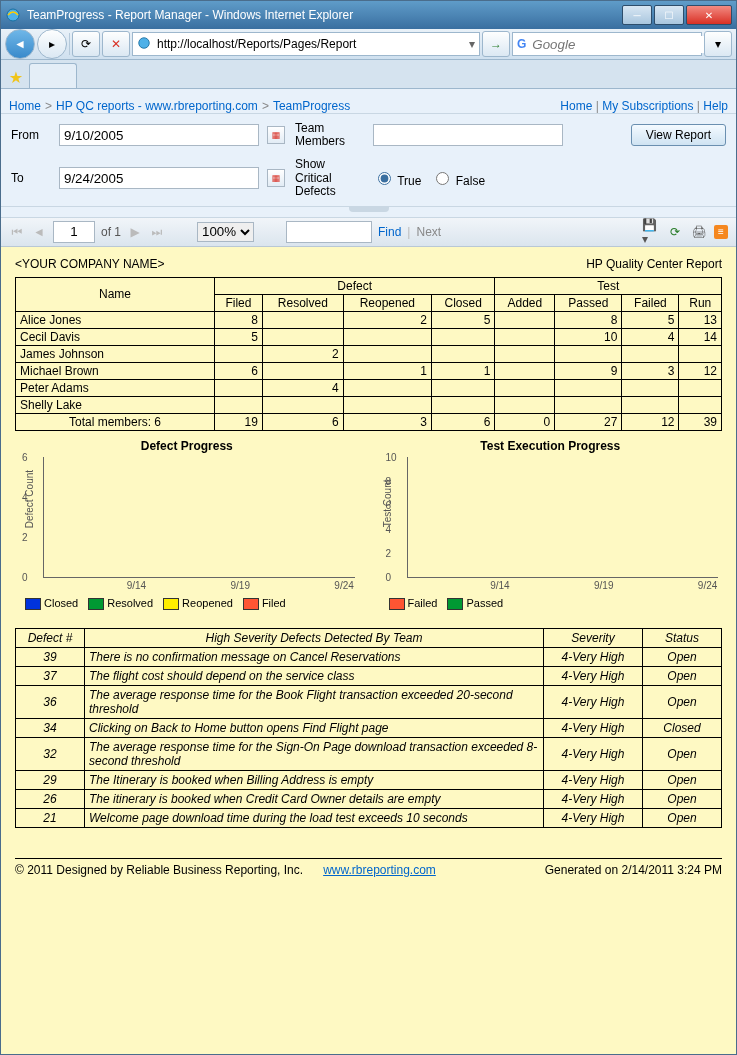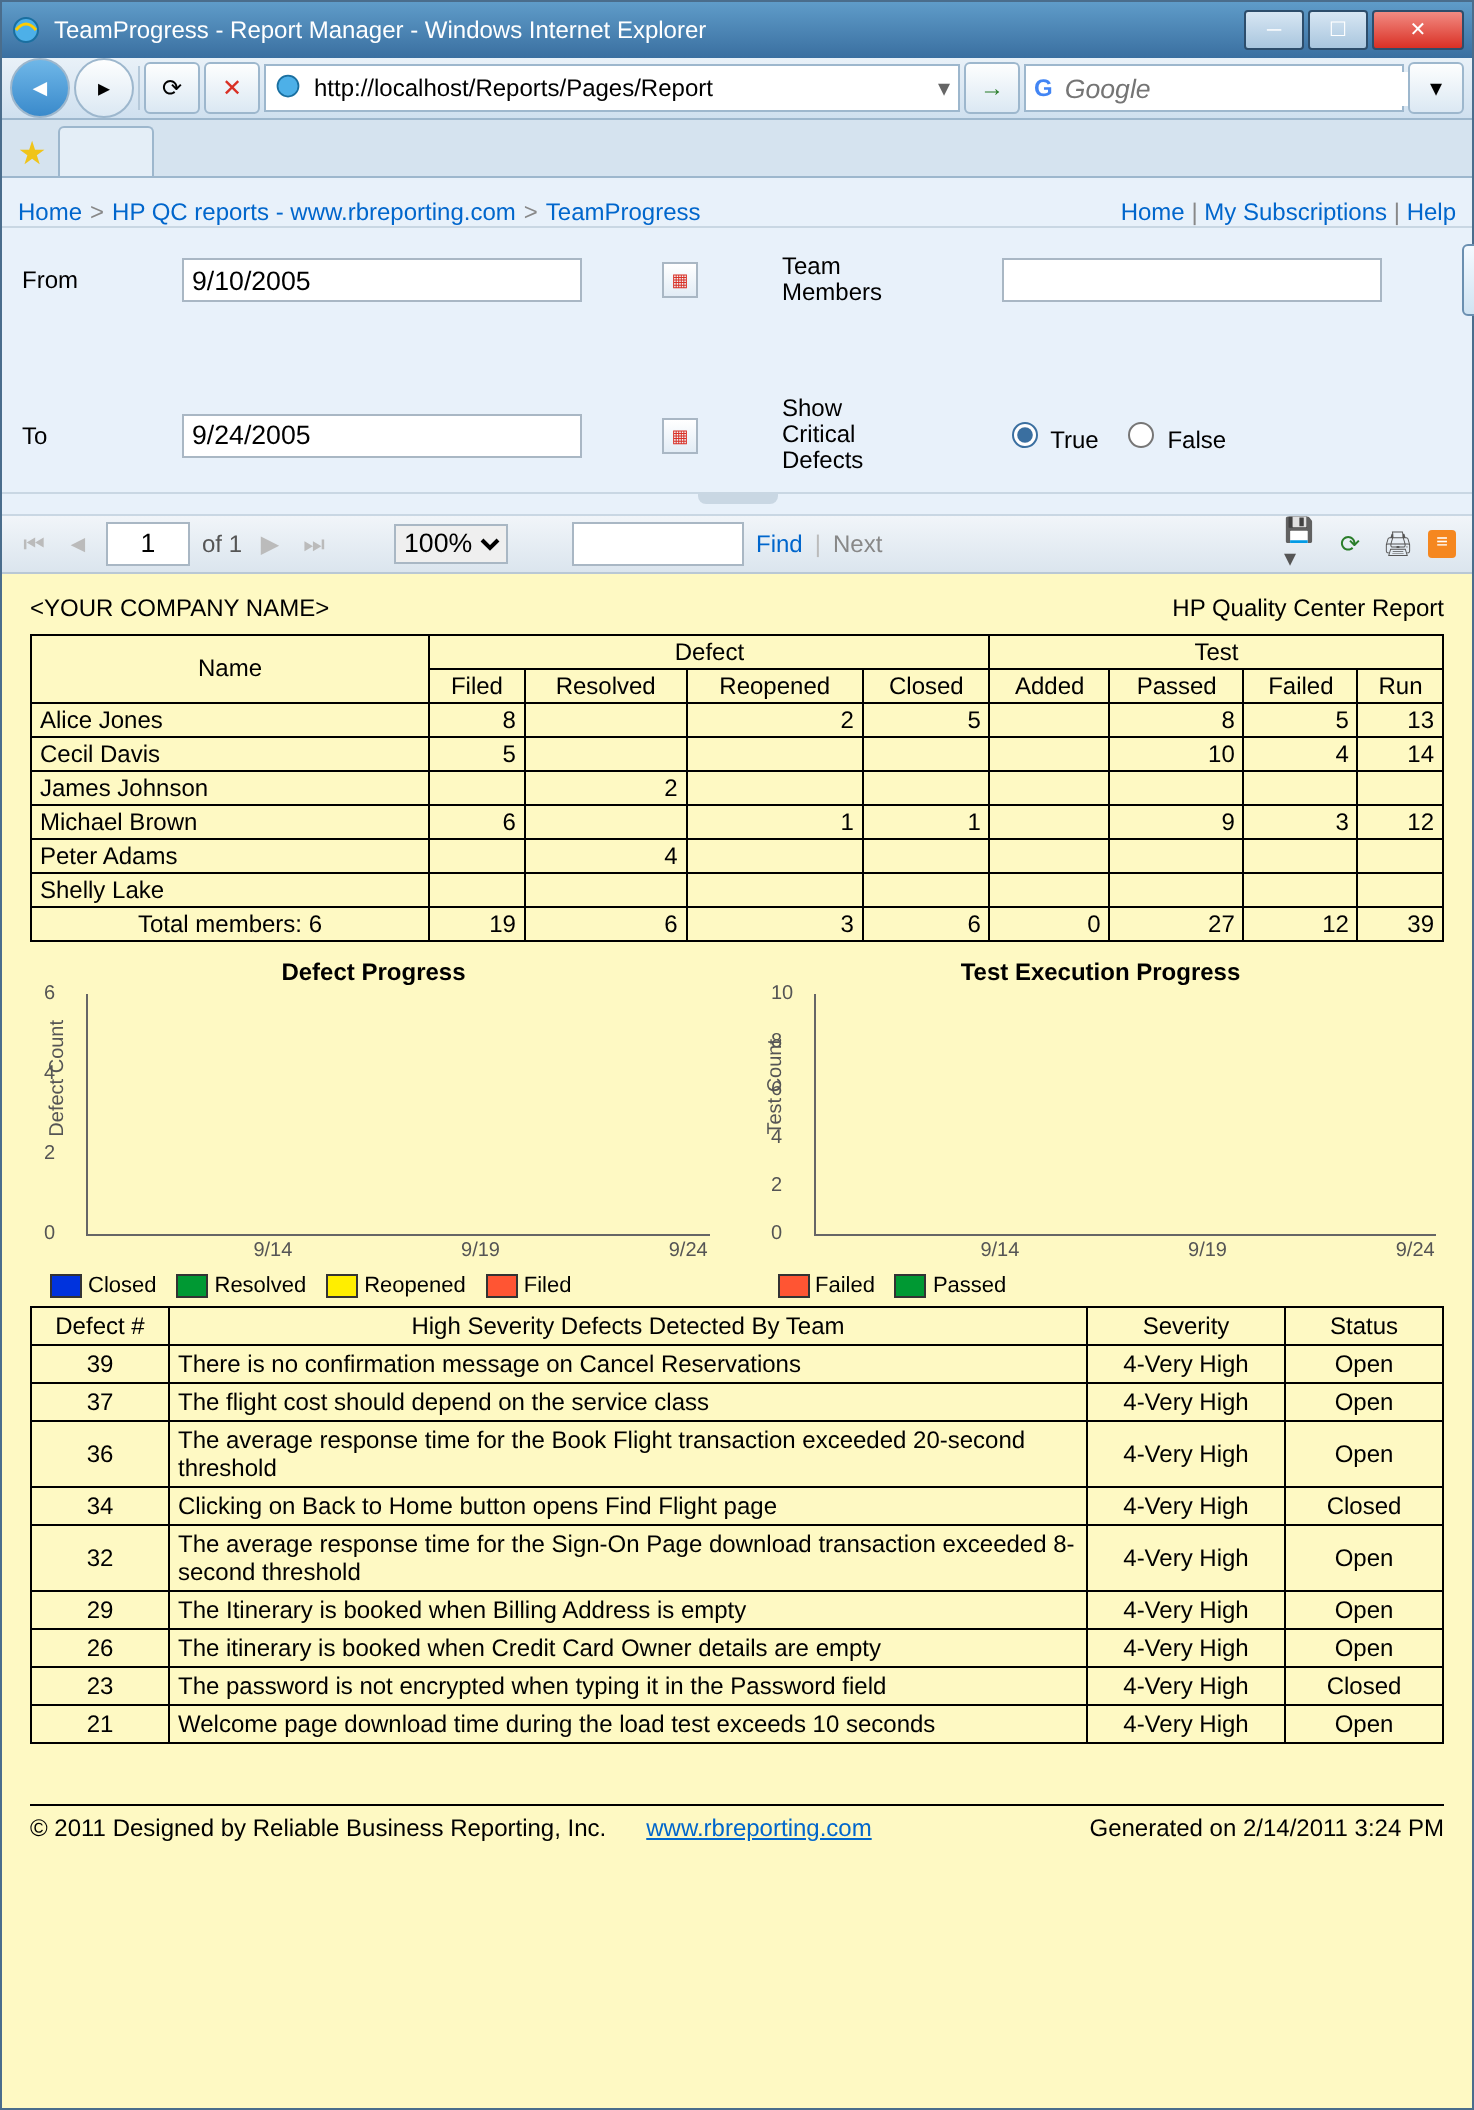--- a/index.html
+++ b/index.html
@@ -22,21 +22,21 @@
   .tabbar { height:28px; background:#d5e3ef; border-bottom:1px solid #9db7cd; display:flex; align-items:flex-end; padding-left:4px; gap:2px;}
   .star { width:22px; height:22px; display:flex; align-items:center; justify-content:center; color:#f0c419; font-size:16px;}
   .tab { height:24px; border:1px solid #9db7cd; border-bottom:none; background:linear-gradient(#fdfefe,#e4eef7); border-radius:3px 3px 0 0; display:flex; align-items:center; padding:0 8px; gap:4px; font-size:12px;}
   .tab.blank { width:30px; background:#e4eef7;}
   
   .crumbbar { height:24px; background:#e8f1fa; border-bottom:1px solid #c9d7e3; display:flex; align-items:flex-end; padding:0 8px; color:#0066cc; font-size:12px; }
   .crumbbar .sep { color:#888; margin:0 4px;}
   .crumbbar .right { margin-left:auto; }
   .crumbbar a { color:#0066cc; text-decoration:none; }
   
-  .parampanel { background:#e8f1fa; border-bottom:1px solid #c9d7e3; padding:8px 10px; display:grid; grid-template-columns:40px 200px 20px 70px 190px auto; row-gap:10px; column-gap:8px; align-items:center; font-size:12px;gap:40px;}
+  .parampanel { background:#e8f1fa; border-bottom:1px solid #c9d7e3; padding:8px 10px; display:grid; grid-template-columns:40px 200px 20px 70px 190px auto; row-gap:10px; column-gap:8px; align-items:center; font-size:12px;}
   .pinput { border:1px solid #a9b7c4; height:20px; padding:0 4px; background:#fff;}
   .calicon { width:16px; height:16px; border:1px solid #a9b7c4; background:linear-gradient(#fff,#e2ecf5); display:flex; align-items:center; justify-content:center; font-size:9px; color:#d93025;}
   .viewbtn { border:1px solid #6a8fb0; background:linear-gradient(#f4faff,#cfe3f2); padding:3px 14px; border-radius:3px; font-size:12px; grid-column:6; grid-row:1; justify-self:end;}
   .radio { accent-color:#3a6fa0;}
   
   .collapse { height:10px; background:#e8f1fa; border-bottom:1px solid #c9d7e3; display:flex; justify-content:center;}
   .collapse .grip { width:40px; height:6px; background:#c9d7e3; border-radius:0 0 4px 4px; margin-top:-1px;}
   
   .rtoolbar { height:28px; background:linear-gradient(#f1f5f9,#dbe5ee); border-bottom:1px solid #b9c8d5; display:flex; align-items:center; padding:0 8px; gap:6px; font-size:12px; color:#555;}
   .rtoolbar .pgbtn { width:16px; height:16px; display:flex; align-items:center; justify-content:center; color:#6a8fb0;}
@@ -62,21 +62,21 @@
   .ytick { position:absolute; left:-22px; font-size:10px; color:#555; transform:translateY(50%);}
   .bars { position:absolute; bottom:0; left:0; right:0; height:100%; display:flex; align-items:flex-end; padding:0 2px; gap:4px;}
   .barcol { flex:1; display:flex; flex-direction:column-reverse; align-items:stretch;}
   .seg { width:100%; }
   .xticks { display:flex; margin-left:28px; margin-right:4px; font-size:10px; color:#555; padding-top:2px;}
   .xticks span { flex:1; text-align:center;}
   .legend { display:flex; flex-wrap:wrap; gap:10px; margin-top:6px; margin-left:10px; font-size:11px;}
   .swatch { display:inline-block; width:14px; height:10px; border:1px solid #333; vertical-align:middle; margin-right:3px;}
   .c-closed { background:#0033dd;} .c-resolved { background:#009933;} .c-reopened{background:#ffee00;} .c-filed{background:#ff5533;}
   .c-failed { background:#ff5533;} .c-passed{background:#009933;}
-  table.deftable { border-collapse:collapse; width:100%; font-size:12px; margin-top:4px;}
+  table.deftable { border-collapse:collapse; width:100%; font-size:12px; margin-top:18px;font-style:italic;}
   table.deftable th, table.deftable td { border:1px solid #000; padding:2px 4px;}
   table.deftable th { font-weight:normal; text-align:center;}
   .footer { border-top:1px solid #000; margin-top:30px; padding-top:4px; display:flex; font-size:12px;}
   .footer a { color:#0066cc; text-decoration:underline; margin-left:20px;}
   .footer .gen { margin-left:auto;}
 </style>
 </head>
 <body>
 
 <div class="window">
@@ -505,26 +505,20 @@
             <td style="text-align:center;">4-Very High</td>
             <td style="text-align:center;">Open</td>
           </tr>
           <tr>
             <td style="text-align:center;">26</td>
             <td>The itinerary is booked when Credit Card Owner details are empty</td>
             <td style="text-align:center;">4-Very High</td>
             <td style="text-align:center;">Open</td>
           </tr>
           <tr>
-            <td style="text-align:center;">23</td>
-            <td>The password is not encrypted when typing it in the Password field</td>
-            <td style="text-align:center;">4-Very High</td>
-            <td style="text-align:center;">Closed</td>
-          </tr>
-          <tr>
             <td style="text-align:center;">21</td>
             <td>Welcome page download time during the load test exceeds 10 seconds</td>
             <td style="text-align:center;">4-Very High</td>
             <td style="text-align:center;">Open</td>
           </tr>
         </tbody>
     </table>
 
     <div class="footer">
       <span>© 2011 Designed by Reliable Business Reporting, Inc.</span>

